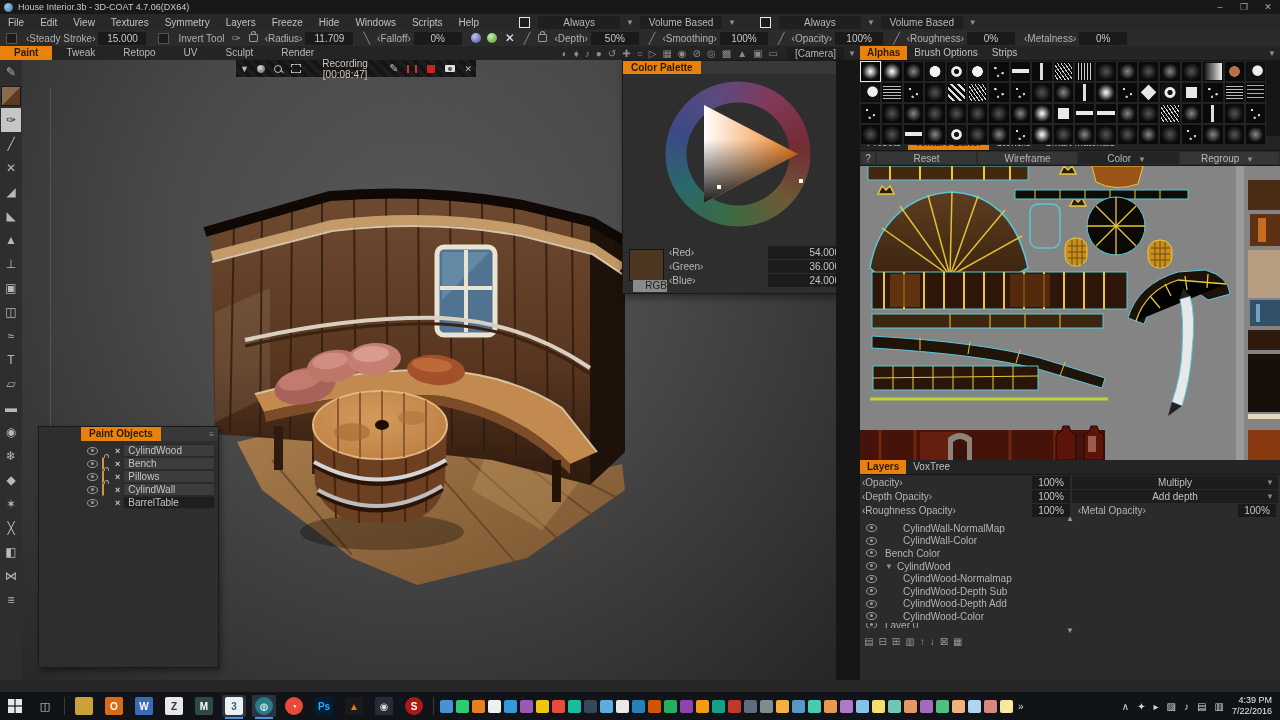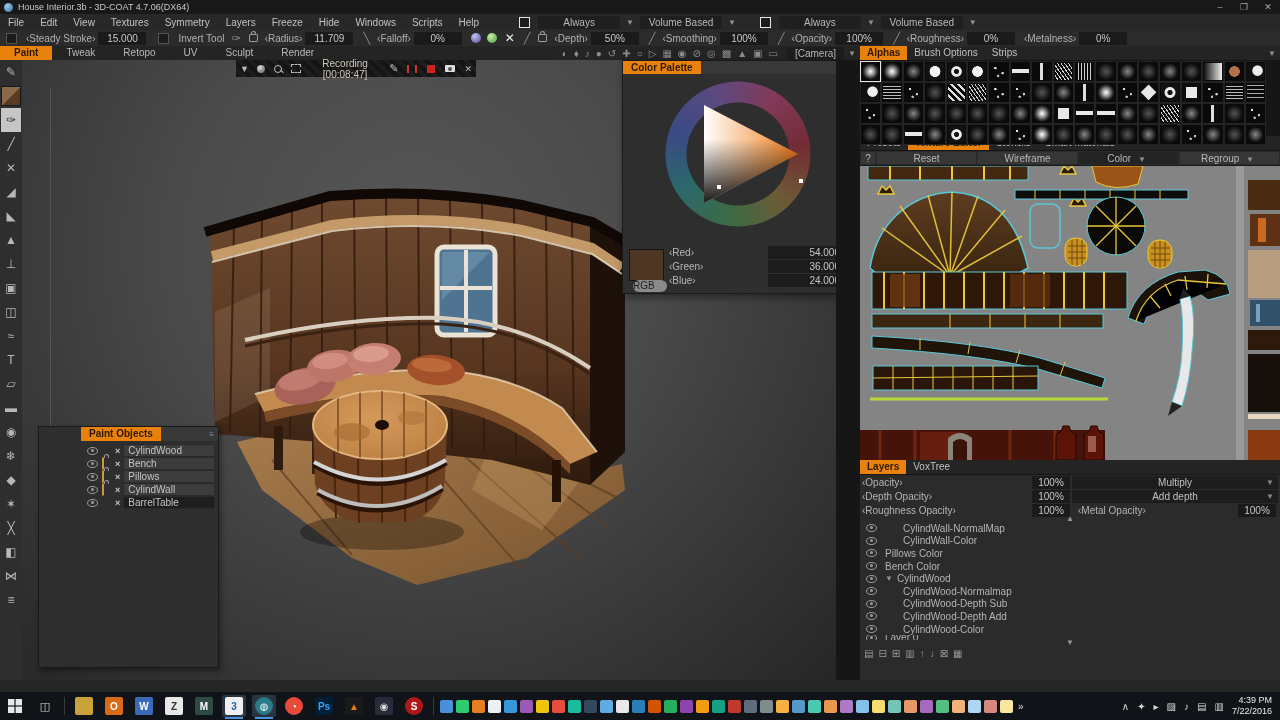--- a/index.html
+++ b/index.html
@@ -69,21 +69,21 @@
   #pal-tab{background:#e8820c;color:#2e1a00;font-weight:bold;padding:0 8px;height:13px;line-height:13px;}
   #wheel-wrap{position:absolute;left:42px;top:20px;width:146px;height:146px;}
   #wheel{width:146px;height:146px;border-radius:50%;
     background:conic-gradient(from -20deg,#5c4a80,#82395a,#732c35,#6d5a35,#3c6a42,#2b696a,#3a4a85,#5c4a80);
     -webkit-mask:radial-gradient(circle,transparent 51px,#000 52px,#000 72px,transparent 73px);
             mask:radial-gradient(circle,transparent 51px,#000 52px,#000 72px,transparent 73px);}
   .pal-row{display:flex;align-items:center;height:14px;padding:0 6px 0 46px;}
   .pal-label{flex:1;color:#b8b8b8;}
   .pal-val{background:#1c1c1c;color:#c8c8c8;width:66px;text-align:right;padding:1px 6px;}
   #pal-swatch{position:absolute;left:6px;top:188px;width:33px;height:30px;border:1px solid #141414;}
-  #rgb-btn{position:absolute;left:10px;top:219px;width:34px;height:12px;background:#8a8a8a;color:#1e1e1e;text-align:left;line-height:12px;border-radius:6px;}
+  #rgb-btn{position:absolute;left:10px;top:219px;width:34px;height:12px;background:#8a8a8a;color:#1e1e1e;text-align:right;line-height:12px;}
   
   #splitter{left:836px;top:60px;width:24px;height:620px;background:#161616;}
   
   #rightpanel{left:860px;top:46px;width:420px;height:634px;background:#2b2b2b;}
   .rtabs{height:14px;display:flex;align-items:center;background:#242424;border-bottom:1px solid #161616;}
   .rtab{padding:0 7px;height:14px;line-height:14px;color:#c0c0c0;}
   .rtab.active{background:#e8820c;color:#2e1a00;font-weight:bold;}
   #packrow{height:14px;display:flex;align-items:center;background:#1f1f1f;}
   .pack{padding:0 6px;color:#a8a8a8;height:13px;line-height:13px;}
   .pack.active{background:#e8820c;color:#2e1a00;font-weight:bold;}
@@ -933,24 +933,20 @@
       </div>
       <div style="text-align:center;height:5px;line-height:4px;color:#999;font-size:8px">▲</div>
       <div id="layer-list">
           <div class="layer-row">
             <span class="eye"></span>
             <span style="margin-left: 22px;">CylindWall-NormalMap</span>
           </div>
           <div class="layer-row">
             <span class="eye"></span>
             <span style="margin-left: 22px;">CylindWall-Color</span>
-          </div>
-          <div class="layer-row">
-            <span class="eye"></span>
-            <span style="margin-left: 4px;">Pillows Color</span>
           </div>
           <div class="layer-row">
             <span class="eye"></span>
             <span style="margin-left: 4px;">Bench Color</span>
           </div>
           <div class="layer-row">
             <span class="eye"></span>
             <span class="caret">▼</span>
             <span style="margin-left: 0px;">CylindWood</span>
           </div>

